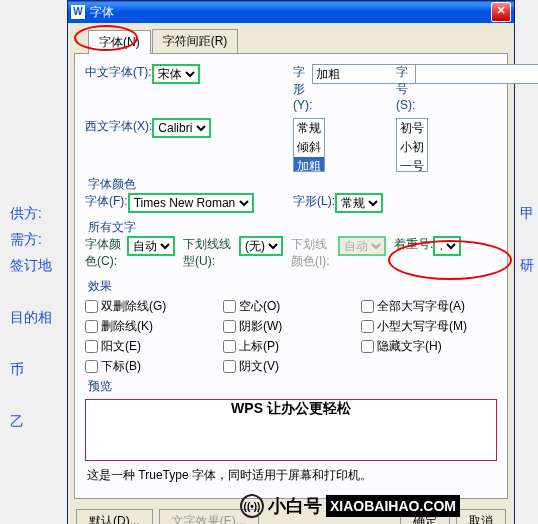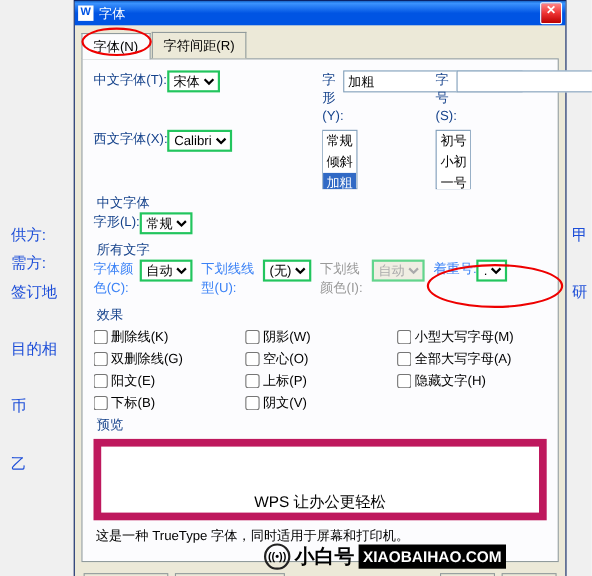--- a/index.html
+++ b/index.html
@@ -2,38 +2,38 @@
 <html><head>
 <meta charset="utf-8">
 <style>
 body{margin:0;font-family:"Microsoft YaHei",SimSun,sans-serif;font-size:12px;background:#f0f0f0;width:538px;height:524px;position:relative;overflow:hidden}
 .bg-text{position:absolute;color:#1d4ed8;font-size:14px;line-height:26px;left:10px;top:200px;z-index:0}
 .dialog{position:absolute;left:67px;top:0;width:446px;background:#ece9d8;border:1px solid #0a246a;z-index:2}
 .titlebar{background:linear-gradient(to bottom,#0058c8,#3d95ff 8%,#0054e3 50%,#0054e3);height:22px;display:flex;align-items:center;padding:0 3px;color:#fff;font-size:12px}
 .titlebar .ticon{width:14px;height:14px;background:#fff;color:#0054e3;font-weight:bold;text-align:center;font-size:10px;line-height:14px;margin-right:5px}
 .titlebar .ttext{flex:1}
 .close-btn{width:18px;height:18px;background:linear-gradient(to bottom,#f88,#e33,#b00);border:1px solid #fff;border-radius:2px;color:#fff;text-align:center;line-height:14px;font-weight:bold;cursor:pointer;font-size:11px}
-.tabs{padding:6px 6px 0 6px;display:flex;gap:0}
+.tabs{padding:6px 6px 0 20px;display:flex;gap:0}
 .tab{border:1px solid #919b9c;border-bottom:none;padding:3px 10px;font-size:12px;background:#ece9d8;cursor:pointer;margin-right:1px}
 .tab.active{background:#fcfcfe;position:relative;top:1px;z-index:3}
 .tab-content{margin:0 6px 6px 6px;border:1px solid #919b9c;background:#fcfcfe;padding:10px 10px 8px 10px}
 .row{display:flex;gap:8px;margin-bottom:4px}
 .col{display:flex;flex-direction:row}
 .lbl{color:#15428b;font-size:12px;margin-bottom:2px}
-.lbl.black{color:#3b82f6}
+.lbl.black{color:#14532d}
 select{font-size:12px;height:20px;background:#fff;border:2px solid #22c55e}
 input[type=text]{font-size:12px;height:16px;border:1px solid #7f9db9;padding:1px 3px;background:#fff}
 .listbox{border:1px solid #7f9db9;background:#fff;font-size:12px;overflow-y:scroll}
 .listbox div{padding:1px 3px}
 .listbox div.sel{background:#316ac5;color:#fff}
 .fs-legend{color:#15428b;font-size:12px;padding:0 3px}
 .chk-row{display:flex;gap:10px;margin:3px 0}
 .chk{display:flex;align-items:center;gap:3px;font-size:12px;width:128px}
 .chk input{margin:0}
-.preview-box{border:7px solid #be185d;background:#fff;height:60px;display:flex;align-items:flex-end;justify-content:center;font-size:14px;font-weight:normal;margin-top:4px}
+.preview-box{border:1px solid #be185d;background:#fff;height:60px;display:flex;align-items:flex-start;justify-content:center;font-size:14px;font-weight:bold;margin-top:4px}
 .desc{font-size:12px;margin:6px 2px}
 .btns{display:flex;gap:6px;padding:4px 8px 8px 8px}
 .btn{border:1px solid #919b9c;background:#ece9d8;padding:3px 12px;font-size:12px;cursor:pointer}
 .spacer{flex:1}
 .red-circle{position:absolute;border:2px solid #e00;border-radius:50%;pointer-events:none;z-index:5}
 .brand{position:absolute;bottom:6px;left:240px;display:flex;align-items:center;gap:4px;z-index:6}
 .brand-icon{border:2px solid #222;border-radius:50%;width:20px;height:20px;display:flex;align-items:center;justify-content:center;font-size:10px;font-weight:bold}
 .brand-text{font-size:18px;font-weight:bold}
 .brand-badge{background:#000;color:#fff;font-size:14px;padding:3px 4px;font-weight:bold}
 </style>
@@ -96,22 +96,26 @@
       </div>
       <div class="col" style="width:95px">
         <div class="listbox" style="height:52px">
           <div>初号</div>
           <div>小初</div>
           <div>一号</div>
         </div>
       </div>
     </div>
 
-    <div class="fs-legend">中文字体</div>
-    <div class="row">
+    <div class="fs-legend">字体颜色</div>
+    <div class="row">
+      <div class="col" style="width:200px">
+        <span class="lbl">字体(F):</span>
+        <select><option>Times New Roman</option></select>
+      </div>
       <div class="col" style="width:95px">
         <span class="lbl">字形(L):</span>
         <select><option>常规</option></select>
       </div>
     </div>
 
     <div class="fs-legend" style="margin-top:6px">所有文字</div>
     <div class="row">
       <div class="col" style="width:90px">
         <span class="lbl black">字体颜色(C):</span>
@@ -128,43 +132,43 @@
       <div class="col" style="width:95px">
         <span class="lbl black">着重号:</span>
         <select style="text-align:center"><option>.</option></select>
       </div>
     </div>
 
     <div class="fs-legend" style="margin-top:6px">效果</div>
     <div class="chk-row">
       <label class="chk">
           <input type="checkbox" style="">
+          <span>双删除线(G)</span>
+        </label>
+      <label class="chk">
+          <input type="checkbox" style="">
+          <span>空心(O)</span>
+        </label>
+      <label class="chk">
+          <input type="checkbox" style="">
+          <span>全部大写字母(A)</span>
+        </label>
+    </div>
+    <div class="chk-row">
+      <label class="chk">
+          <input type="checkbox" style="">
           <span>删除线(K)</span>
         </label>
       <label class="chk">
           <input type="checkbox" style="">
           <span>阴影(W)</span>
         </label>
       <label class="chk">
           <input type="checkbox" style="">
           <span>小型大写字母(M)</span>
-        </label>
-    </div>
-    <div class="chk-row">
-      <label class="chk">
-          <input type="checkbox" style="">
-          <span>双删除线(G)</span>
-        </label>
-      <label class="chk">
-          <input type="checkbox" style="">
-          <span>空心(O)</span>
-        </label>
-      <label class="chk">
-          <input type="checkbox" style="">
-          <span>全部大写字母(A)</span>
         </label>
     </div>
     <div class="chk-row">
       <label class="chk">
           <input type="checkbox" style="">
           <span>阳文(E)</span>
         </label>
       <label class="chk">
           <input type="checkbox" style="">
           <span>上标(P)</span>

